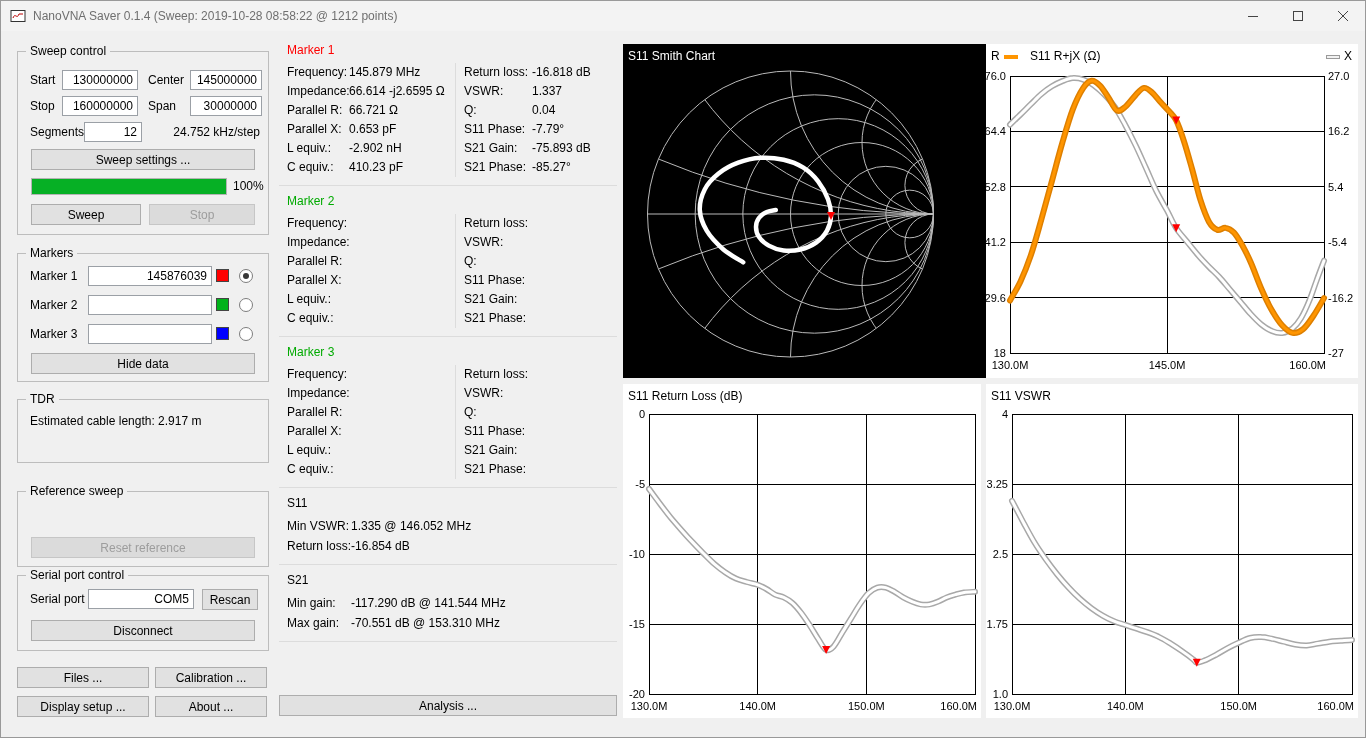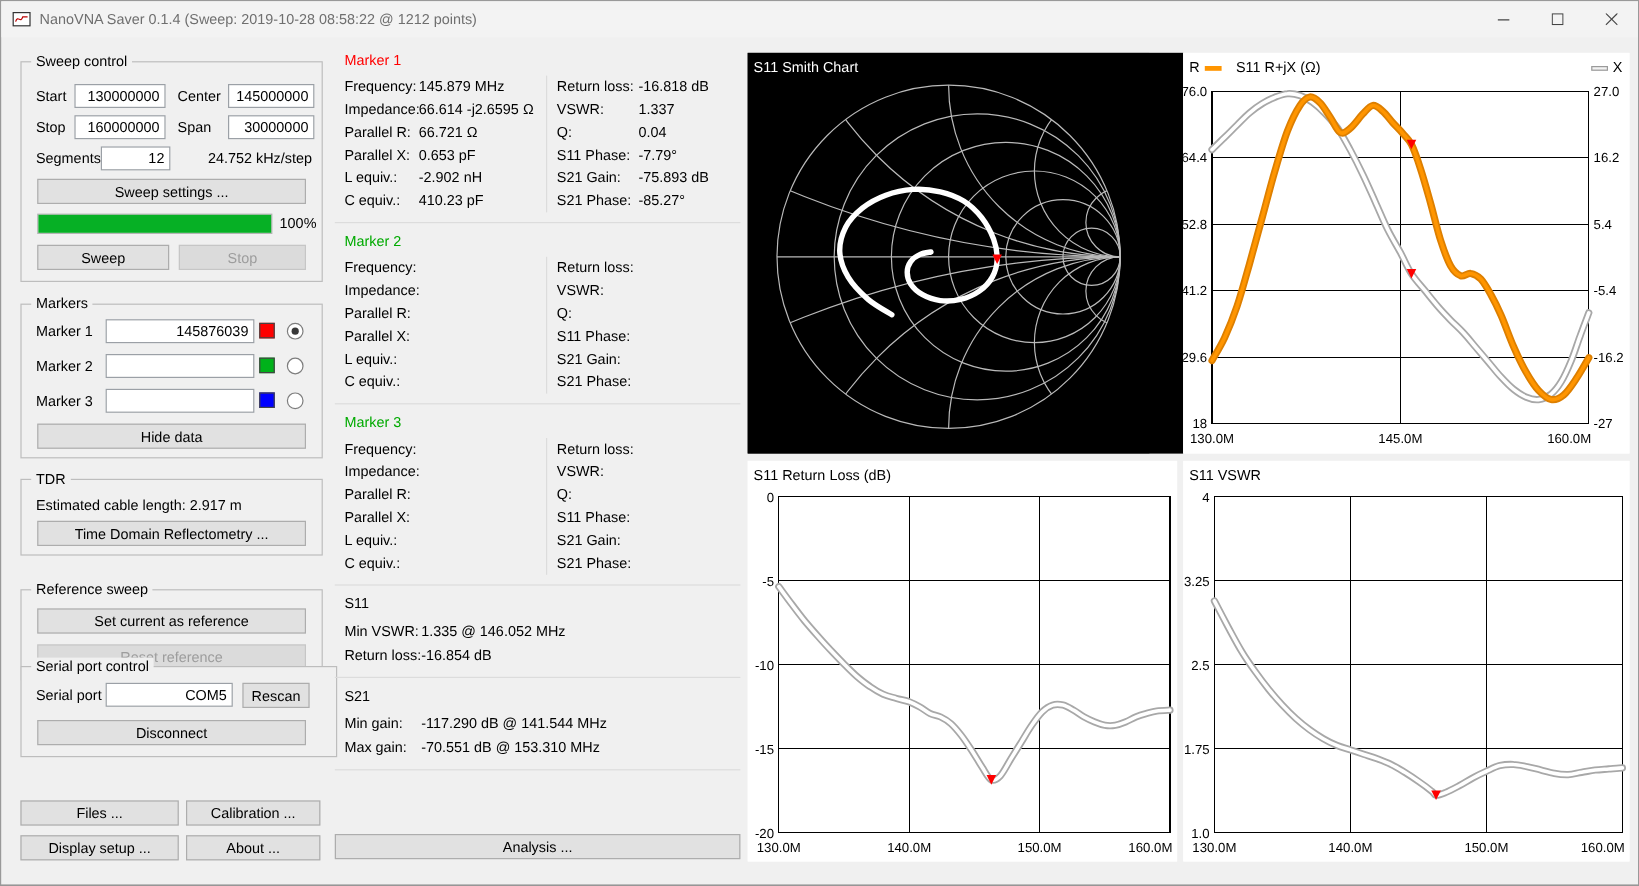--- a/index.html
+++ b/index.html
@@ -118,30 +118,28 @@
     <span class="lbl" style="left:12px;top:70px;">Marker 3</span>
     <input class="tb" style="left: 70px; top: 70px; width: 124px;" value="">
     <span class="swatch" style="left: 198px; top: 73px; background: rgb(0, 0, 255);"></span>
     <span class="radio" style="left:221px;top:73px;"></span>
     <button class="btn" style="left:13px;top:99px;width:224px;">Hide data</button>
   </div>
 
   <div class="gb" id="gb-tdr" style="top:398px;height:62px;">
     <span class="gb-legend">TDR</span>
     <span class="lbl" style="left:12px;top:11px;">Estimated cable length: 2.917 m</span>
-    <button class="btn" style="left:13px;top:34px;width:224px;">Time Domain Reflectometry ...</button>
   </div>
 
   <div class="gb" id="gb-ref" style="top:490px;height:74px;">
     <span class="gb-legend">Reference sweep</span>
-    <button class="btn" style="left:13px;top:15px;width:224px;">Set current as reference</button>
     <button class="btn" style="left:13px;top:45px;width:224px;" disabled="">Reset reference</button>
   </div>
 
-  <div class="gb" id="gb-serial" style="top:554px;height:74px;padding-left:12px;">
+  <div class="gb" id="gb-serial" style="top:574px;height:74px;">
     <span class="gb-legend">Serial port control</span>
     <span class="lbl" style="left:12px;top:13px;">Serial port</span>
     <input class="tb" style="left: 70px; top: 13px; width: 106px; text-align: right;" value="COM5">
     <button class="btn" style="left:184px;top:13px;width:56px;">Rescan</button>
     <button class="btn" style="left:13px;top:44px;width:224px;">Disconnect</button>
   </div>
 
   <button class="btn" style="left:16px;top:666px;width:132px;">Files ...</button>
   <button class="btn" style="left:154px;top:666px;width:112px;">Calibration ...</button>
   <button class="btn" style="left:16px;top:695px;width:132px;">Display setup ...</button>

